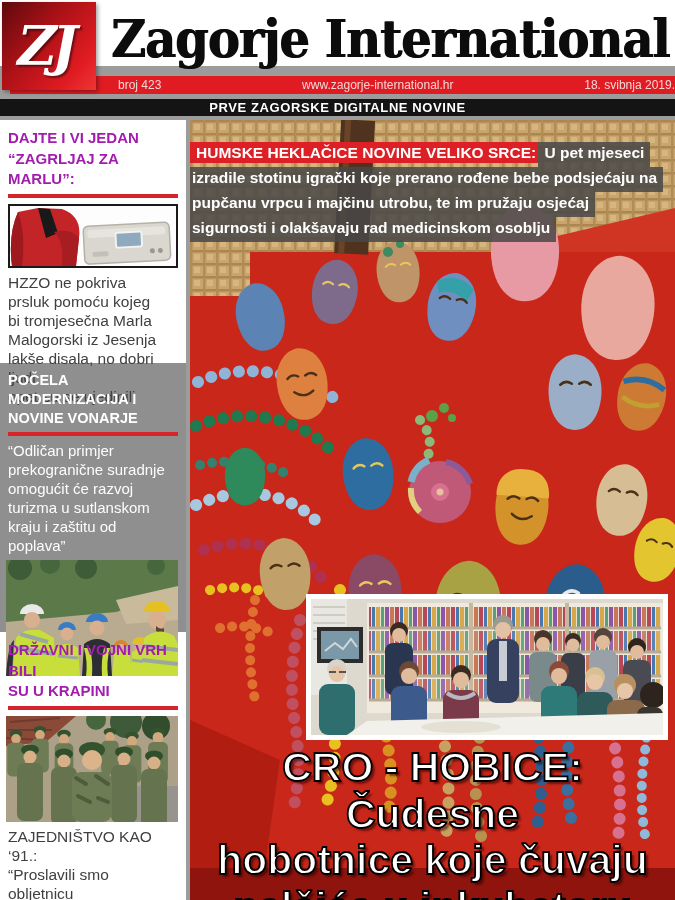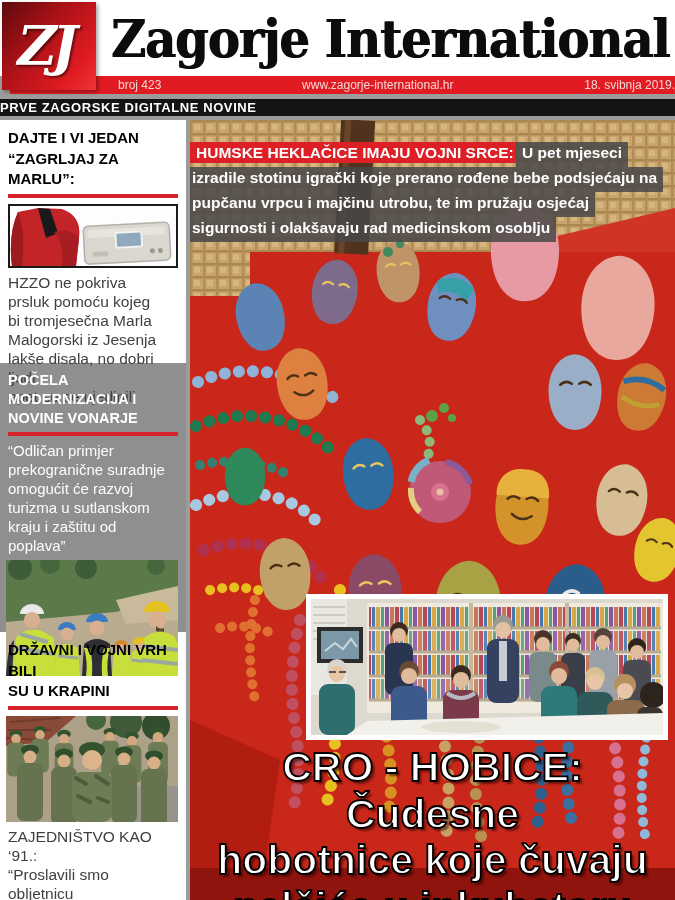--- a/index.html
+++ b/index.html
@@ -1,21 +1,21 @@
 <!DOCTYPE html>
 <html><head>
 <meta charset="utf-8">
 <style>
   html,body{margin:0;padding:0}
   body{
     width:675px;height:900px;position:relative;overflow:hidden;
     background:#9c9c9c;font-family:"Liberation Sans",sans-serif;
   }
   
-  .masthead{position:absolute;top:0;left:0;width:675px;height:76px;background:#ffffff}
+  .masthead{position:absolute;top:0;left:0;width:675px;height:66px;background:#ffffff}
   .logo{
     position:absolute;top:2px;left:2px;width:94px;height:88px;z-index:6;
     background:linear-gradient(130deg,#5e0a0d 0%,#a81116 38%,#e01b22 78%,#ee3636 100%);
     display:flex;align-items:center;justify-content:center;
     box-shadow:2px 2px 4px rgba(0,0,0,.35);
     text-align:center;
   }
   .logo span{
     font-family:"DejaVu Serif",serif;font-style:italic;font-weight:700;font-size:54px;
     color:#fff;letter-spacing:-5px;padding-right:8px;text-shadow:2px 2px 2px rgba(0,0,0,.45);
@@ -31,30 +31,30 @@
     position:absolute;top:76px;left:10px;width:675px;height:18px;background:#e01b22;
     color:#f2d7d7;font-size:12px;display:flex;align-items:center;z-index:4;
   }
   .redbar .issue{margin-left:108px}
   .redbar .site{flex:1;text-align:center;padding-left:10px}
   .redbar .date{margin-right:10px}
   .graystrip1{position:absolute;top:94px;left:0;width:675px;height:5px;background:#9c9c9c;z-index:4}
   .blackbar{
     position:absolute;top:99px;left:0;width:675px;height:17px;background:#141414;z-index:4;
     color:#ffffff;font-weight:700;font-size:13px;letter-spacing:.6px;
-    display:flex;align-items:center;justify-content:flex-start;
+    display:flex;align-items:center;justify-content:center;
   }
   
   .sidebar{position:absolute;top:120px;left:0;width:186px;height:780px}
   .sec{box-sizing:border-box;padding:6px 8px}
   .sec1{background:#ffffff;height:243px}
   .sec2{background:#8f8f8f;height:269px;color:#ffffff}
   .sec3{background:#ffffff;height:268px}
   .sb-headline{
-    font-size:15px;font-weight:700;line-height:1.38;color:#000000;
+    font-size:15px;font-weight:700;line-height:1.38;color:#a21caf;
     white-space:pre-line;margin-top:2px;
   }
   .sec2 .sb-headline{color:#ffffff;font-size:14.5px;line-height:1.32}
   .rule{height:4px;background:#d7242b;margin:4px 0 6px 0}
   .sb-body{
     font-size:15.5px;line-height:1.22;color:#404040;white-space:pre-line;margin-top:6px;
   }
   .sec2 .sb-quote{font-size:15px;line-height:1.26;color:#fdfdfd;white-space:pre-line;margin-top:2px}
   .img-frame{border:2px solid #1a1a1a;width:166px;height:60px;background:#fff;overflow:hidden}
   .photo2{width:172px;height:116px;margin:4px 0 0 -2px;overflow:hidden}
@@ -429,21 +429,21 @@
 
     <g fill="#5da04a">
       <circle cx="242" cy="296" r="6"></circle>
         <circle cx="254" cy="288" r="5"></circle>
         <circle cx="262" cy="298" r="4"></circle>
       <circle cx="198" cy="132" r="5" fill="#3f8a5f"></circle>
         <circle cx="210" cy="124" r="4" fill="#3f8a5f"></circle>
     </g>
   </svg>
 
-  <div class="kicker"><span class="hl">HUMSKE HEKLAČICE IMAJU VOJNI SRCE:</span><span class="krest"> U pet mjeseci izradile stotinu igrački koje prerano rođene bebe podsjećaju na pupčanu vrpcu i majčinu utrobu, te im pružaju osjećaj sigurnosti i olakšavaju rad medicinskom osoblju</span></div>
+  <div class="kicker"><span class="hl">HUMSKE HEKLAČICE NOVINE VELIKO SRCE:</span><span class="krest"> U pet mjeseci izradile stotinu igrački koje prerano rođene bebe podsjećaju na pupčanu vrpcu i majčinu utrobu, te im pružaju osjećaj sigurnosti i olakšavaju rad medicinskom osoblju</span></div>
 
   <div class="inset">
     <svg width="352" height="136" viewBox="0 0 352 136">
       <rect width="352" height="136" fill="#ded9ce"></rect>
       <rect x="0" y="0" width="36" height="96" fill="#e9e7e1"></rect>
       <path d="M2,8 h32 M2,16 h32 M2,24 h32 M2,32 h32 M2,40 h32" stroke="#cfccc2" stroke-width="2"></path>
       <rect x="6" y="28" width="46" height="36" fill="#2c2c2c"></rect>
       <rect x="10" y="32" width="38" height="28" fill="#7a98a8"></rect>
       <path d="M14,52 l10,-8 8,6 8,-10 6,8" stroke="#cfd8d8" stroke-width="2" fill="none"></path>
 

